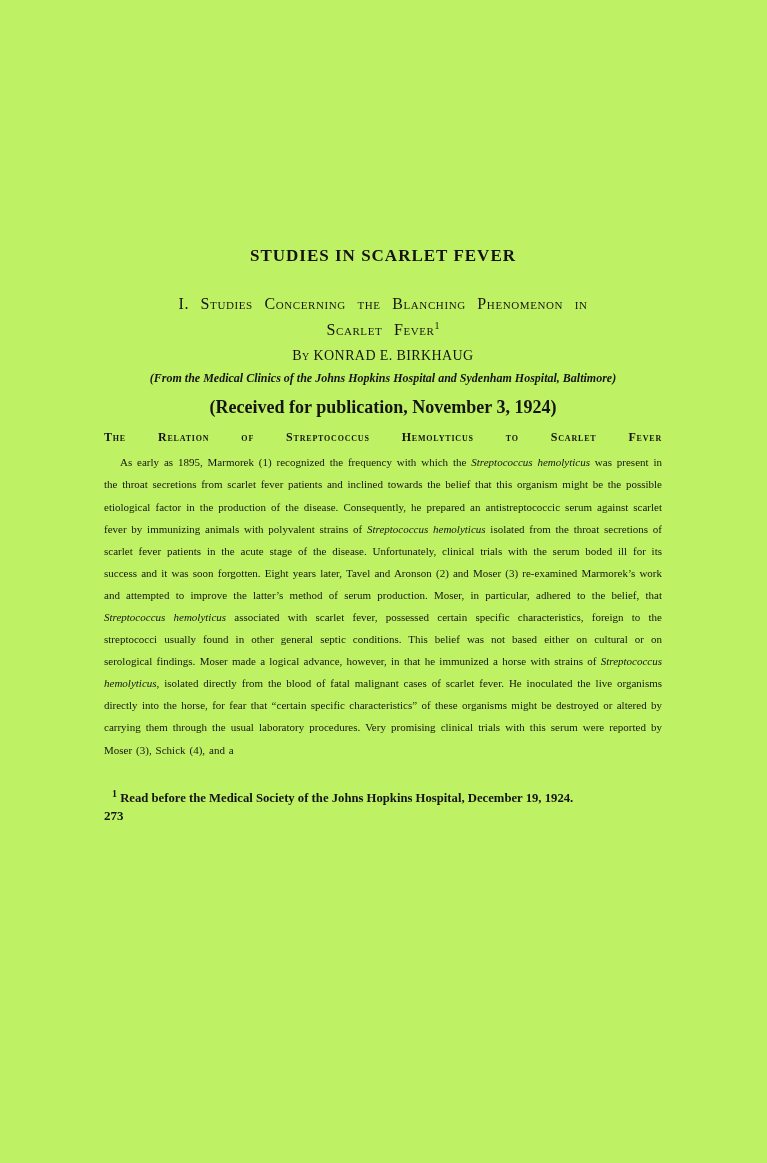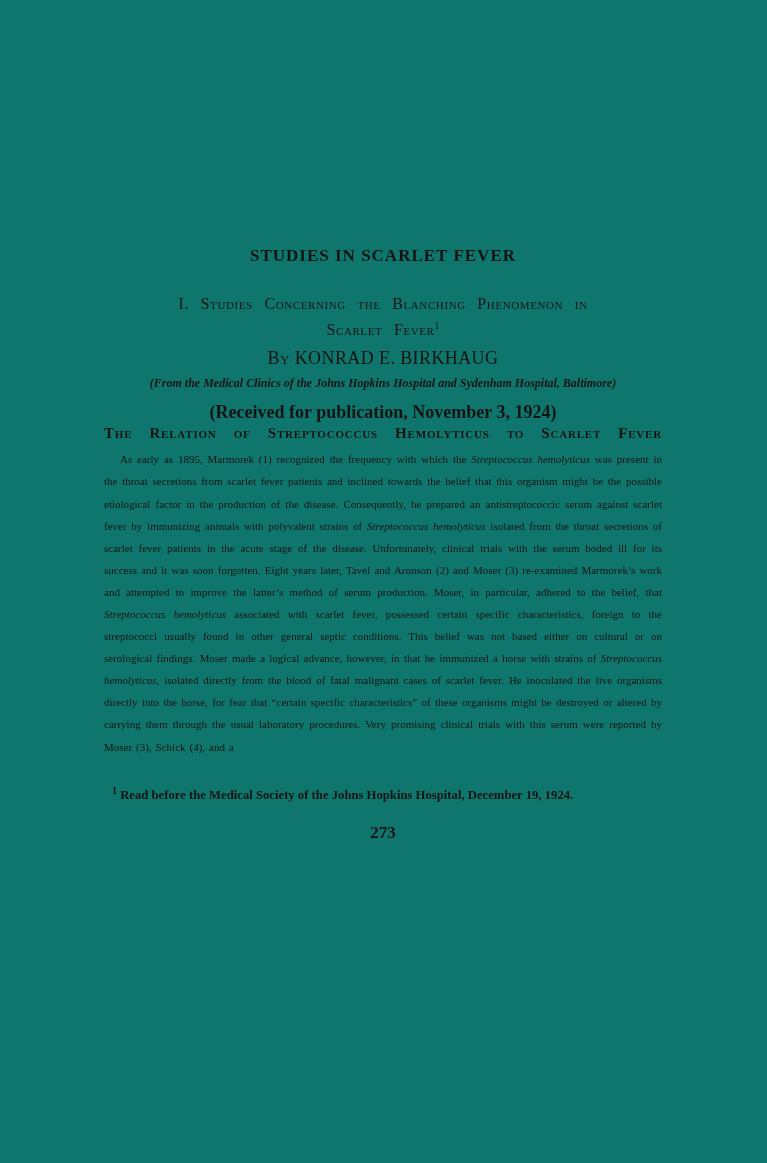--- a/index.html
+++ b/index.html
@@ -8,21 +8,21 @@
     width: 767px;
     height: 1163px;
     background: #f7f6f1;
     font-family: "Liberation Serif", serif;
     color: #161412;
   }
   .page {
     position: relative;
     width: 767px;
     height: 1163px;
-    background: #0f766e;
+    background: #bef264;
     overflow: hidden;
   }
   .content {
     position: absolute;
     left: 104px;
     top: 246px;
     width: 558px;
   }
   .title {
     text-align: center;
@@ -41,63 +41,63 @@
   }
   .fn-marker {
     font-size: 10px;
     font-variant: normal;
     letter-spacing: 0;
   }
   .byline {
     margin-top: 7px;
     text-align: center;
     font-variant: small-caps;
-    font-size: 18px;
+    font-size: 14px;
     letter-spacing: 0.4px;
   }
   .affiliation {
     margin-top: 7px;
     text-align: center;
     font-style: italic;
     font-weight: bold;
     font-size: 12px;
   }
   .received {
     margin-top: 11px;
     text-align: center;
     font-weight: bold;
     font-size: 18px;
   }
   .section-heading {
-    margin-top: 2px;
+    margin-top: 12px;
     font-variant: small-caps;
-    font-size: 15px;
+    font-size: 12px;
     font-weight: bold;
     letter-spacing: 0.8px;
     text-align: justify;
     text-align-last: justify;
   }
   .body-paragraph {
     margin: 6px 0 0 0;
     font-size: 11px;
     line-height: 22.1px;
     text-align: justify;
     text-indent: 16px;
     word-spacing: 1.2px;
   }
   .footnote {
     margin-top: 27px;
     font-size: 12.7px;
     font-weight: bold;
     text-indent: 8px;
   }
   .page-number {
-    margin-top: 20px;
-    text-align: center;
-    font-size: 17px;
+    margin-top: 2px;
+    text-align: left;
+    font-size: 13px;
     font-weight: bold;
   }
 </style>
 </head>
 <body>
 
 <div class="page">
   <div class="content">
 
     <div class="title">STUDIES IN SCARLET FEVER</div>

